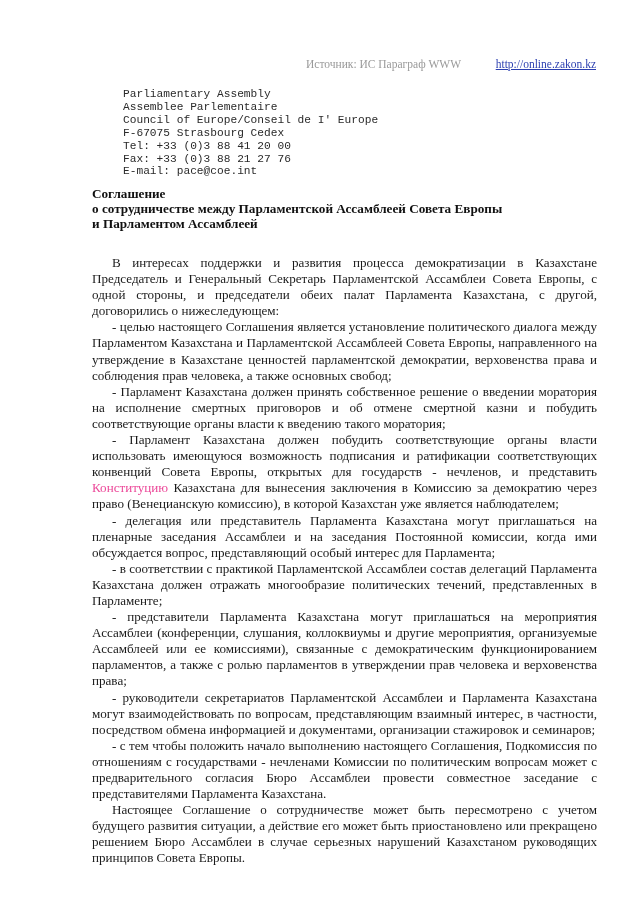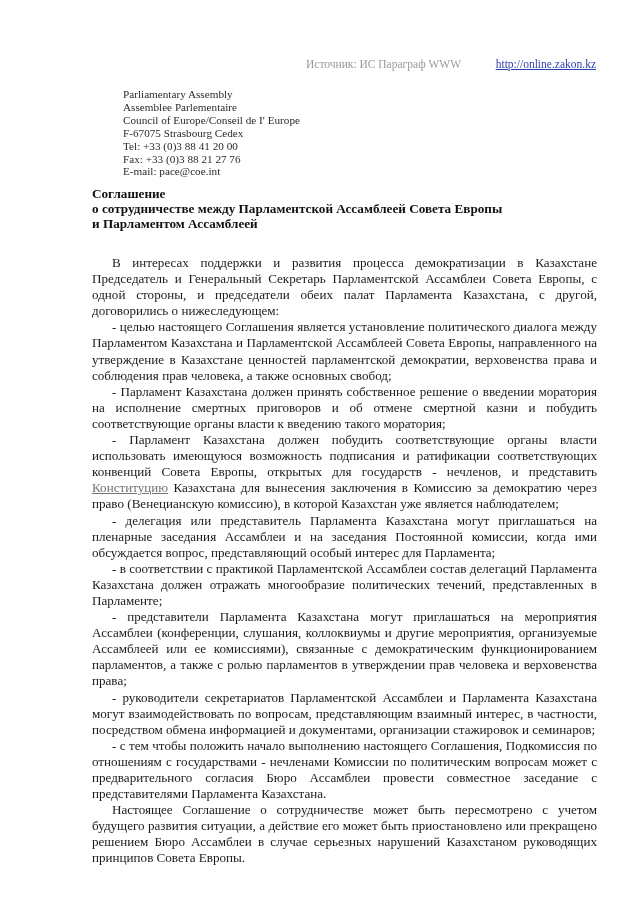--- a/index.html
+++ b/index.html
@@ -25,21 +25,21 @@
     }
     .source-line a {
       color: #2b3fb0;
       text-decoration: underline;
       padding-left: 32px;
     }
     .address-block {
       position: absolute;
       top: 88px;
       left: 123px;
-      font-family: Liberation Serif, serif;
+      font-family: Liberation Mono, monospace;
       font-size: 11.2px;
       line-height: 12.9px;
       color: #2a2a2a;
       white-space: pre;
     }
     .title-block {
       position: absolute;
       top: 186px;
       left: 92px;
       width: 505px;
@@ -56,22 +56,21 @@
       font-size: 13.1px;
       line-height: 16.1px;
       text-align: justify;
       color: #1a1a1a;
     }
     .body-text p {
       margin: 0;
       text-indent: 20px;
     }
     .body-text a {
-      color: #737373;
-      text-decoration: underline;
+      color: #ec4899;
     }
   </style>
 </head>
 <body>
 
 <div class="source-line">
   <span>Источник: ИС Параграф WWW</span>
   <a>http://online.zakon.kz</a>
 </div>
 

